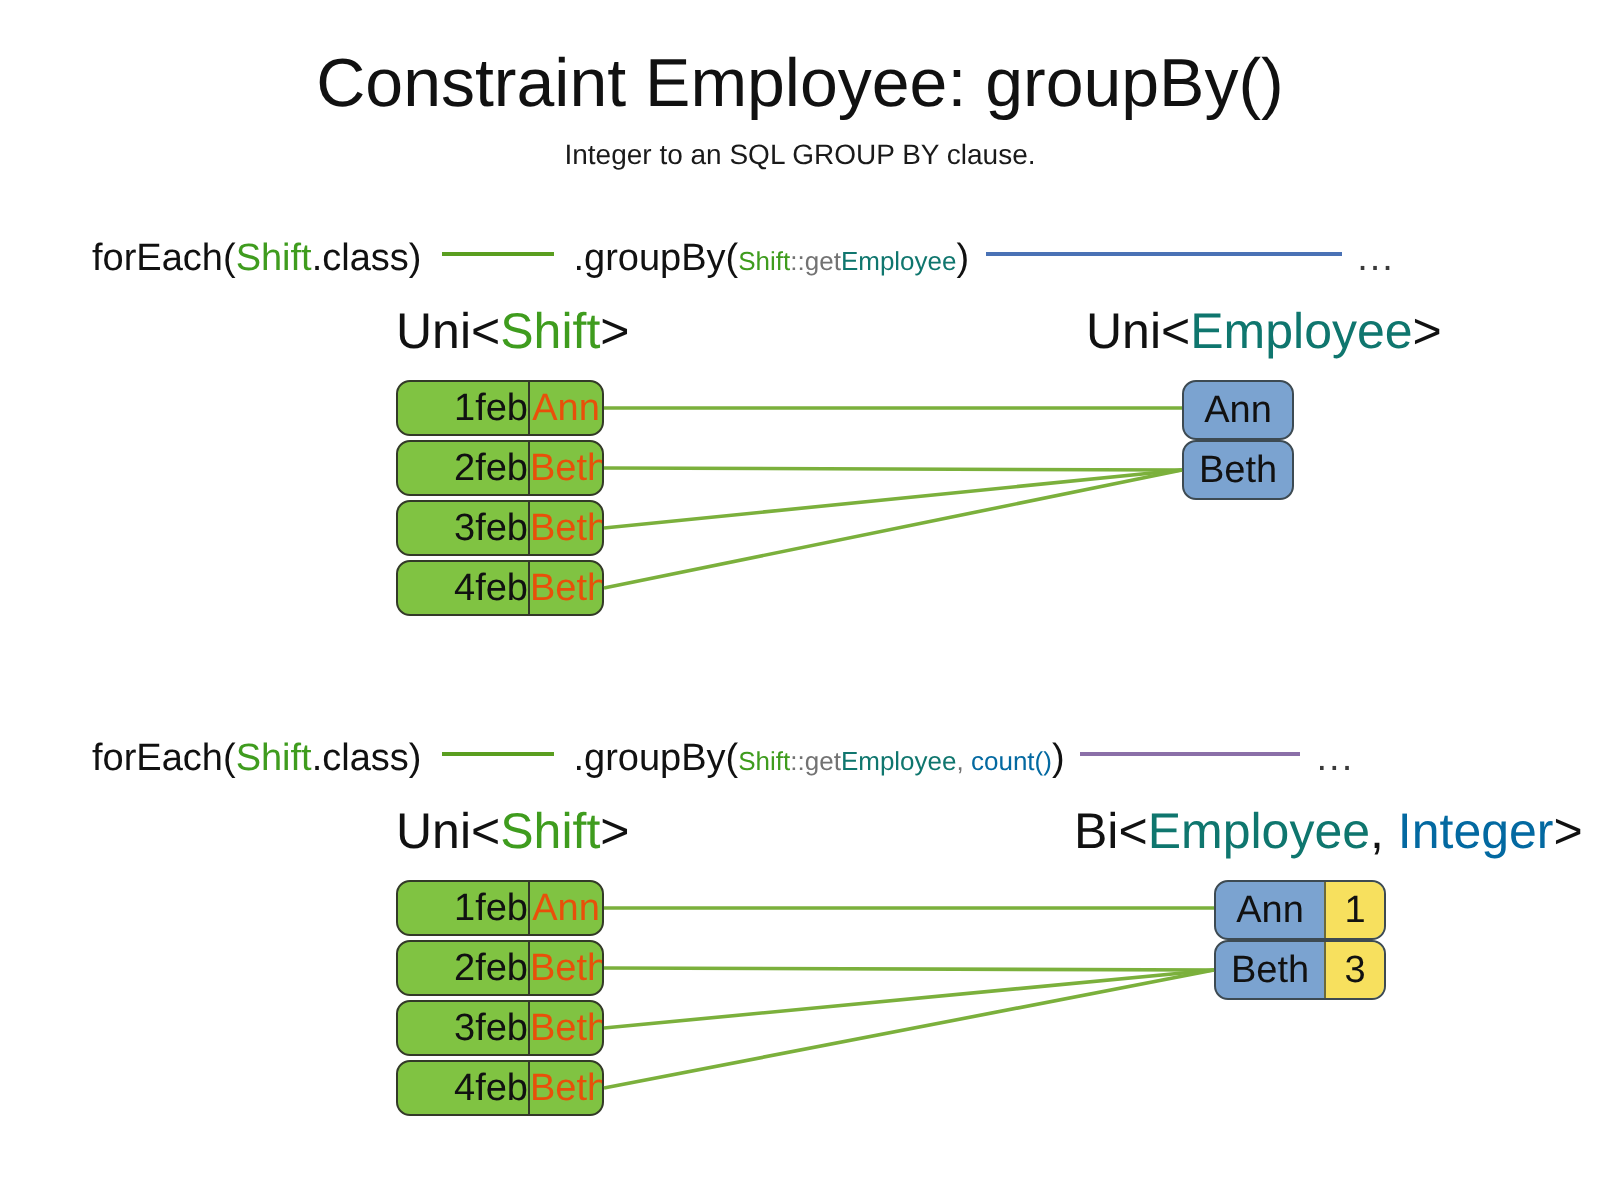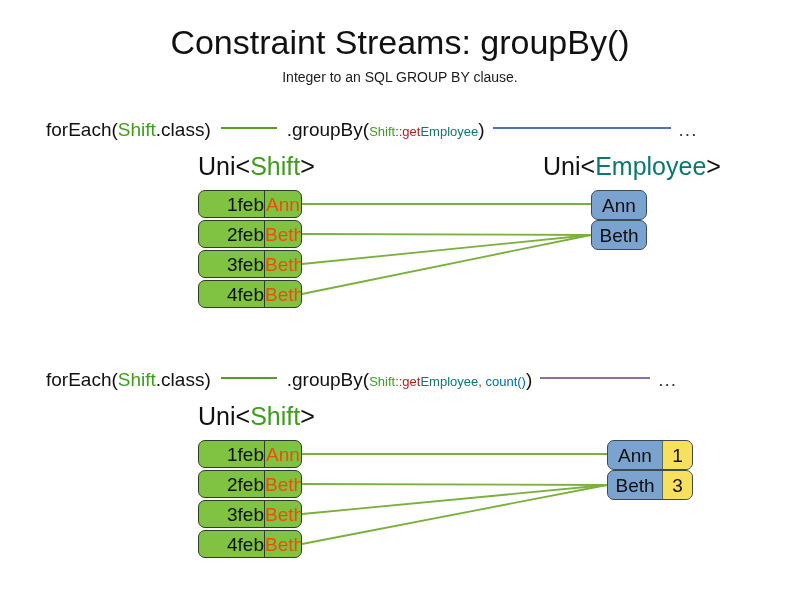--- a/index.html
+++ b/index.html
@@ -50,21 +50,21 @@
     line-height: 24px;
     white-space: nowrap;
     color: #111111;
   }
   .codeline .small {
     font-size: 13px;
   }
   .g { color: #3f9c1e; text-align: center; }        
   .b { color: #0f766e; }        
   .y { color: #0369a1; }        
-  .k { color: #b91c1c; }
+  .k { color: #737373; }
   .dots {
     font-size: 19px;
     color: #3a3a3a;
     letter-spacing: 1px;
   }
 
   
   .rule {
     display: inline-block;
     vertical-align: middle;
@@ -146,21 +146,21 @@
     width: 800px;
     height: 600px;
     pointer-events: none;
   }
 </style>
 </head>
 <body>
 
 <div id="canvas">
 
-  <div class="abs title">Constraint Streams: groupBy()</div>
+  <div class="abs title">Constraint Employee: groupBy()</div>
   <div class="abs subtitle">Integer to an SQL GROUP BY clause.</div>
 
   <div class="abs codeline" style="left:46px; top:118px;">
     <span>forEach(</span><span class="g">Shift</span><span>.class)</span><span class="rule rule-green" style="width:56px; margin:0 10px;"></span><span>.groupBy(</span><span class="small g">Shift</span><span class="small k">::get</span><span class="small b">Employee</span><span>)</span><span class="rule rule-blue" style="width:178px; margin:0 8px;"></span><span class="dots">...</span>
   </div>
 
   <div class="abs typelabel" style="left:198px; top:155px;">
     <span>Uni&lt;</span><span class="g">Shift</span><span>&gt;</span>
   </div>
 
@@ -193,20 +193,23 @@
   </div>
 
   <div class="abs codeline" style="left:46px; top:368px;">
     <span>forEach(</span><span class="g">Shift</span><span>.class)</span><span class="rule rule-green" style="width:56px; margin:0 10px;"></span><span>.groupBy(</span><span class="small g">Shift</span><span class="small k">::get</span><span class="small b">Employee</span><span class="small k">, </span><span class="small y">count()</span><span>)</span><span class="rule rule-purple" style="width:110px; margin:0 8px;"></span><span class="dots">...</span>
   </div>
 
   <div class="abs typelabel" style="left:198px; top:405px;">
     <span>Uni&lt;</span><span class="g">Shift</span><span>&gt;</span>
   </div>
 
+  <div class="abs typelabel" style="left:537px; top:405px;">
+    <span>Bi&lt;</span><span class="b">Employee</span><span>, </span><span class="y">Integer</span><span>&gt;</span>
+  </div>
 
   <div class="abs row-box shift-row" style="left:198px; top:440px;">
     <div class="cell cell-date">1feb</div>
     <div class="cell cell-name">Ann</div>
   </div>
   <div class="abs row-box shift-row" style="left:198px; top:470px;">
     <div class="cell cell-date">2feb</div>
     <div class="cell cell-name">Beth</div>
   </div>
   <div class="abs row-box shift-row" style="left:198px; top:500px;">

